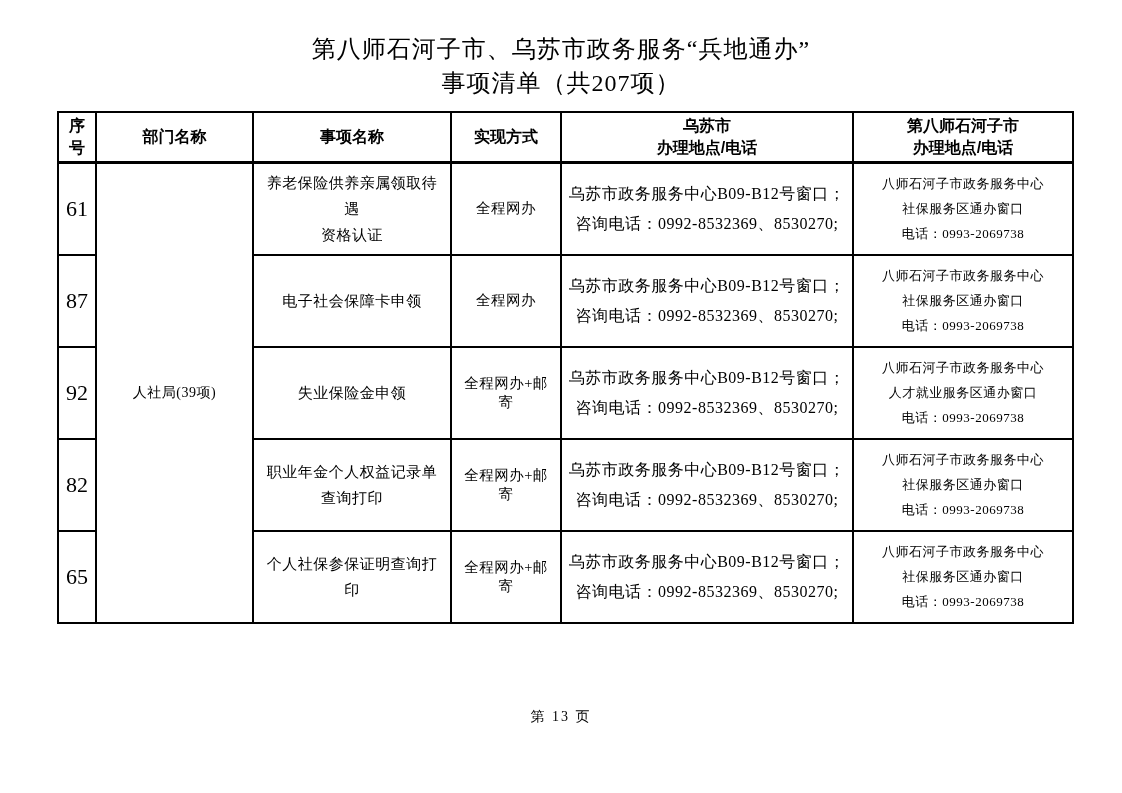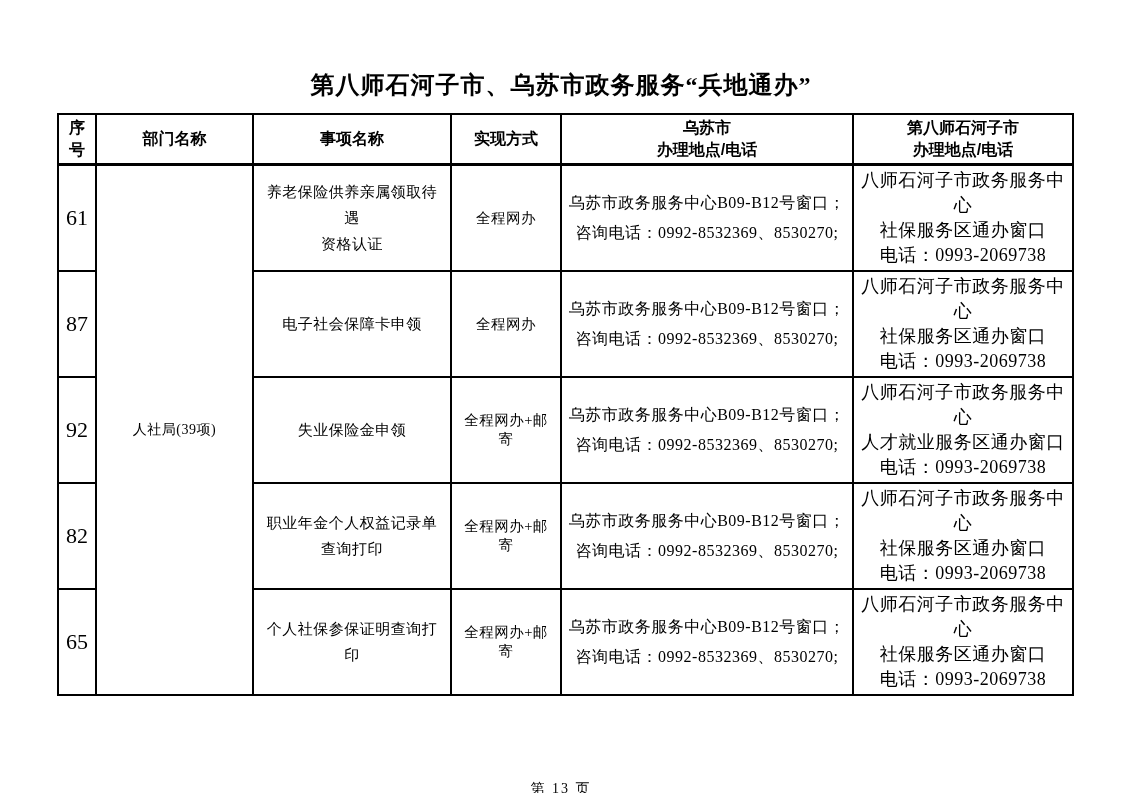--- a/index.html
+++ b/index.html
@@ -4,23 +4,23 @@
 <style>
   * { box-sizing: border-box; margin: 0; padding: 0; }
   html, body {
     width: 1122px; height: 793px;
     background: #ffffff; color: #000000;
     font-family: "Liberation Serif", "DejaVu Serif", serif;
     overflow: hidden;
   }
   .page { position: relative; width: 1122px; height: 793px; }
   .doc-title {
-    padding-top: 68px;
+    padding-top: 32px;
     text-align: center;
-    font-weight: 700;
+    font-weight: 400;
     font-size: 24px;
     line-height: 34px;
     letter-spacing: 1px;
   }
   table.items {
     border-collapse: collapse;
     table-layout: fixed;
     margin-left: 57px;
     margin-top: 11px;
     width: 1015px;
@@ -40,35 +40,36 @@
     font-weight: 700;
     font-size: 16px;
     line-height: 22px;
   }
   table.items tbody tr { height: 92px; }
   .c-no   { font-size: 22px; }
   .c-dept { font-size: 14px; letter-spacing: 0.5px; }
   .c-item { font-size: 15px; line-height: 26px; letter-spacing: 0.5px; }
   .c-method { font-size: 14.5px; letter-spacing: 0.5px; }
   .c-wusu { font-size: 16px; line-height: 30px; letter-spacing: 0.5px; }
-  .c-shz  { font-size: 18px; line-height: 25px; letter-spacing: 0.5px; }
+  .c-shz  { font-size: 13px; line-height: 25px; letter-spacing: 0.5px; }
   .page-footer {
     margin-top: 84px;
     text-align: center;
     font-size: 14px;
     letter-spacing: 2px;
   }
 </style>
 </head>
 <body>
 
 <div class="page">
 
   <div class="doc-title">
     <div>第八师石河子市、乌苏市政务服务“兵地通办”</div>
+    <div>事项清单（共207项）</div>
   </div>
 
   <table class="items">
     <colgroup>
       <col style="width:38px">
       <col style="width:157px">
       <col style="width:198px">
       <col style="width:110px">
       <col style="width:292px">
       <col style="width:220px">

